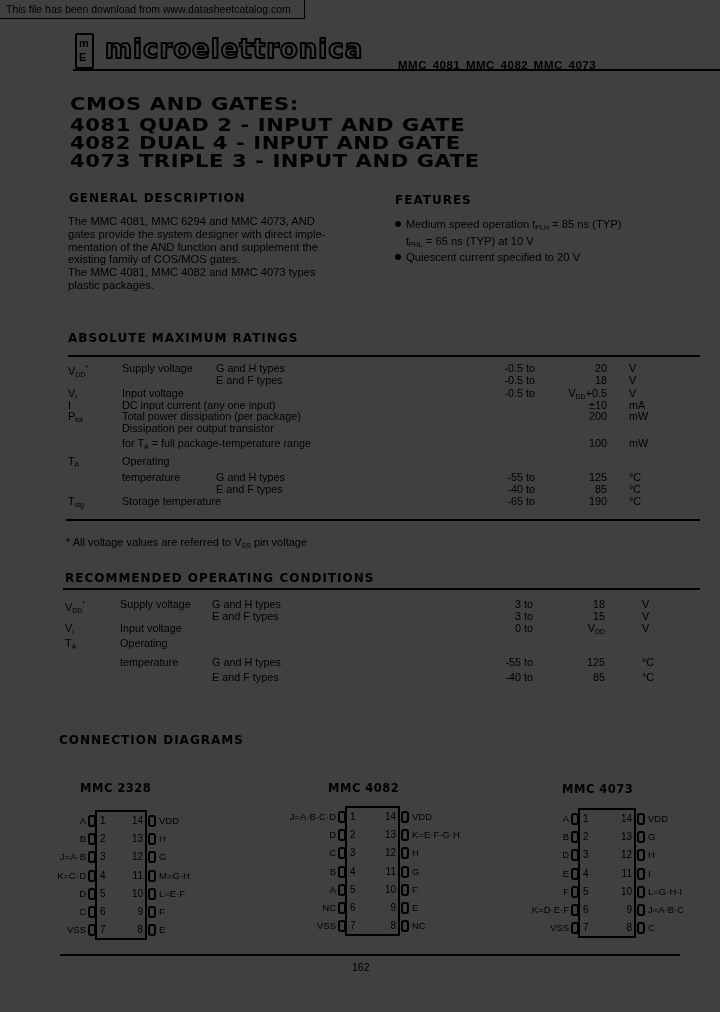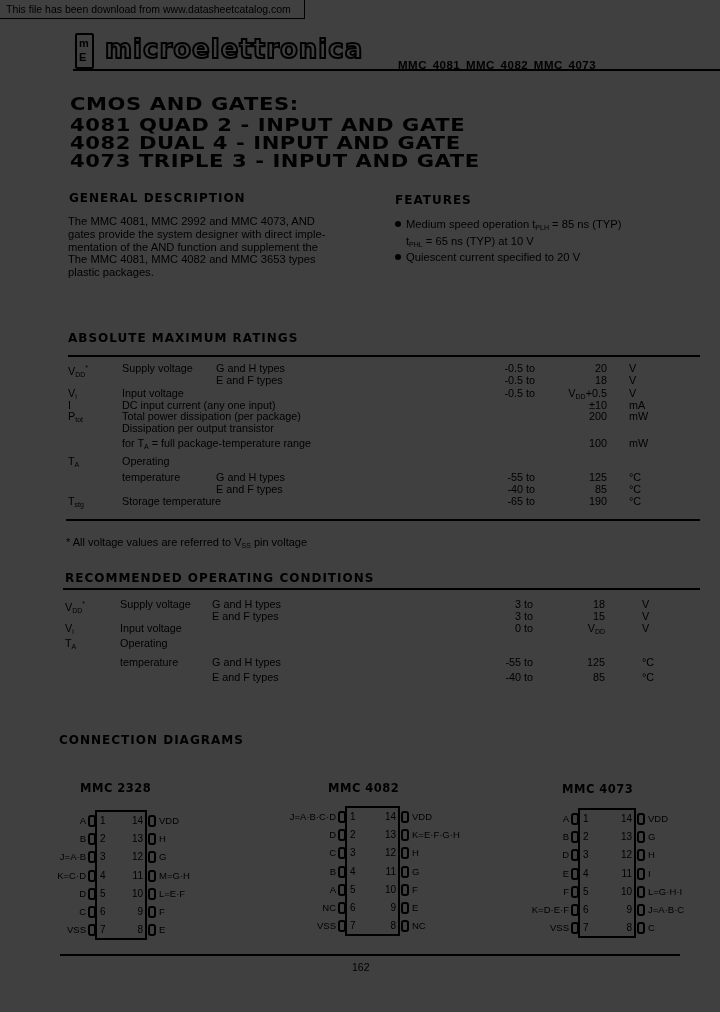--- a/index.html
+++ b/index.html
@@ -41,24 +41,25 @@
 <div class="abs logo-line"></div>
 <div class="abs parts">MMC 4081  MMC 4082  MMC 4073</div>
 
 <div class="abs title" style="top:94px">CMOS AND GATES:</div>
 <div class="abs title" style="top:115px">4081 QUAD 2 - INPUT AND GATE</div>
 <div class="abs title" style="top:133px">4082 DUAL 4 - INPUT AND GATE</div>
 <div class="abs title" style="top:151px">4073 TRIPLE 3 - INPUT AND GATE</div>
 
 <div class="abs h2" style="left:69px;top:191px">GENERAL DESCRIPTION</div>
 <div class="abs body-txt" style="left:68px;top:215px;width:300px">
-  <div>The MMC 4081, MMC 2992 and MMC 4073, AND</div>
+  <div>The MMC 4081, MMC 6294 and MMC 4073, AND</div>
   <div>gates provide the system designer with direct imple-</div>
   <div>mentation of the AND function and supplement the</div>
-  <div>The MMC 4081, MMC 4082 and MMC 3653 types</div>
+  <div>existing family of COS/MOS gates.</div>
+  <div>The MMC 4081, MMC 4082 and MMC 4073 types</div>
   <div>plastic packages.</div>
 </div>
 
 <div class="abs h2" style="left:395px;top:193px">FEATURES</div>
 <div class="abs feat" style="left:395px;top:218px;width:300px">
   <div><span class="bullet"></span><span>Medium speed operation t</span><sub>PLH</sub><span> = 85 ns (TYP)</span></div>
   <div style="padding-left:11px"><span>t</span><sub>PHL</sub><span> = 65 ns (TYP) at 10 V</span></div>
   <div><span class="bullet"></span><span>Quiescent current specified to 20 V</span></div>
 </div>
 

